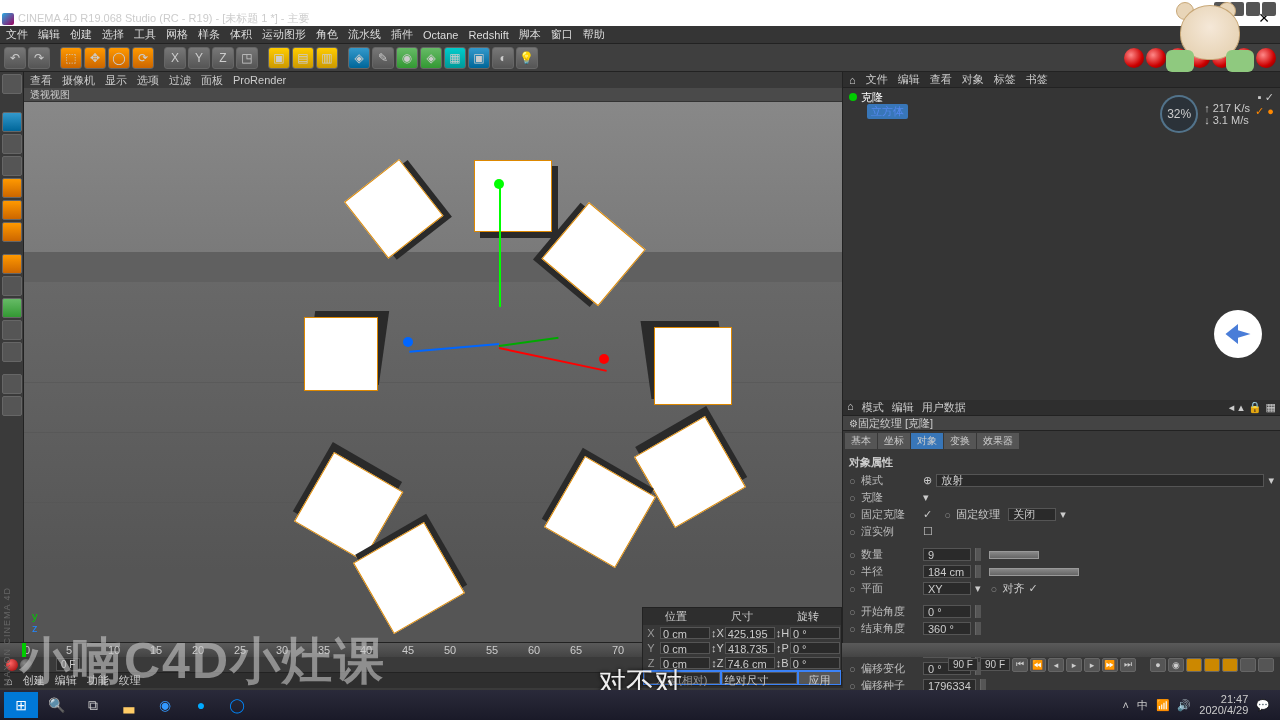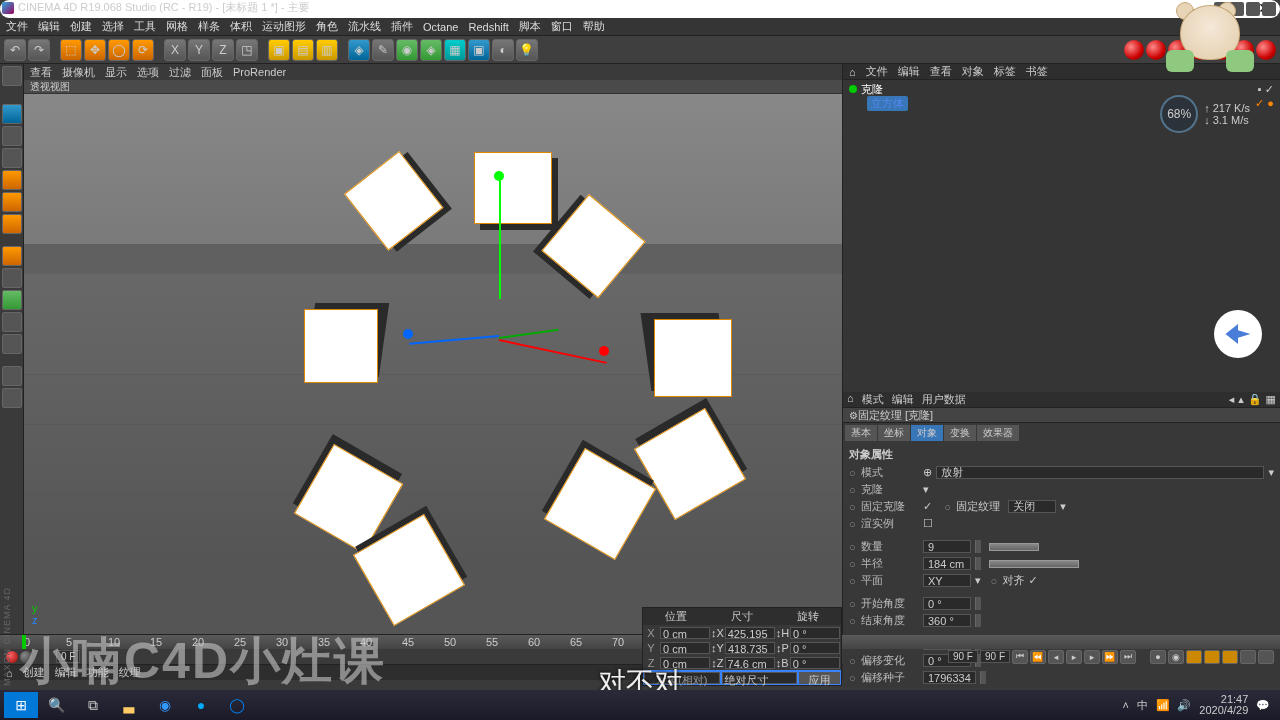--- a/index.html
+++ b/index.html
@@ -1,17 +1,17 @@
 <!DOCTYPE html>
 <html><head>
 <meta charset="utf-8">
 <style>
 * { margin: 0; padding: 0; box-sizing: border-box; font-family: "Microsoft YaHei", sans-serif; font-size: 11px; color: #ccc; }
 body { background: #3a3a3a; width: 1280px; height: 720px; overflow: hidden; position: relative; }
-.titlebar { height: 18px; background: #fff; display: flex; align-items: flex-start; justify-content: space-between; padding: 0 2px; border-radius: 9px; }
+.titlebar { height: 26px; background: #fff; display: flex; align-items: flex-end; justify-content: space-between; padding: 0 2px; }
 .titlebar .title { color: #000; font-size: 11px; display: flex; align-items: center; gap: 4px; }
 .titlebar .winbtns { display: flex; gap: 8px; align-items: center; }
 .titlebar .winbtns span { color: #000; font-size: 14px; width: 28px; text-align: center; }
 .c4d-icon { width: 12px; height: 12px; background: linear-gradient(135deg,#29abe2,#9e005d); border-radius: 2px; }
 .menubar { height: 18px; background: #353535; display: flex; align-items: center; padding-left: 6px; gap: 10px; border-bottom: 1px solid #222; }
 .menubar span { font-size: 11px; color: #ddd; }
 .toolbar-main { height: 28px; background: #3f3f3f; display: flex; align-items: center; padding: 0 4px; gap: 2px; border-bottom: 1px solid #222; position: relative; }
 .tbtn { width: 22px; height: 22px; background: #555; border: 1px solid #666; border-radius: 3px; display: flex; align-items: center; justify-content: center; font-size: 12px; }
 .tbtn.orange { background: linear-gradient(#f90,#c60); }
 .tbtn.yellow { background: linear-gradient(#fc0,#c90); }
@@ -497,21 +497,21 @@
 </div>
 
 <div class="hamster">
   <div class="ear" style="left:16px"></div>
     <div class="ear" style="left:58px"></div>
   <div class="body"></div>
   <div class="paw" style="left:6px"></div>
     <div class="paw" style="right:6px"></div>
 </div>
 <div class="speed-widget">
-  <div class="speed-circle">68%</div>
+  <div class="speed-circle">32%</div>
   <div style="font-size:9px;line-height:12px">
       <div>↑ 217 K/s</div>
       <div>↓ 3.1 M/s</div>
     </div>
 </div>
 <div class="bird-logo">
   <svg viewBox="0 0 24 24">
       <path fill="#4a7dd8" d="M2 12l10-8v5l10 3-10 3v5z"></path>
     </svg>
 </div>

